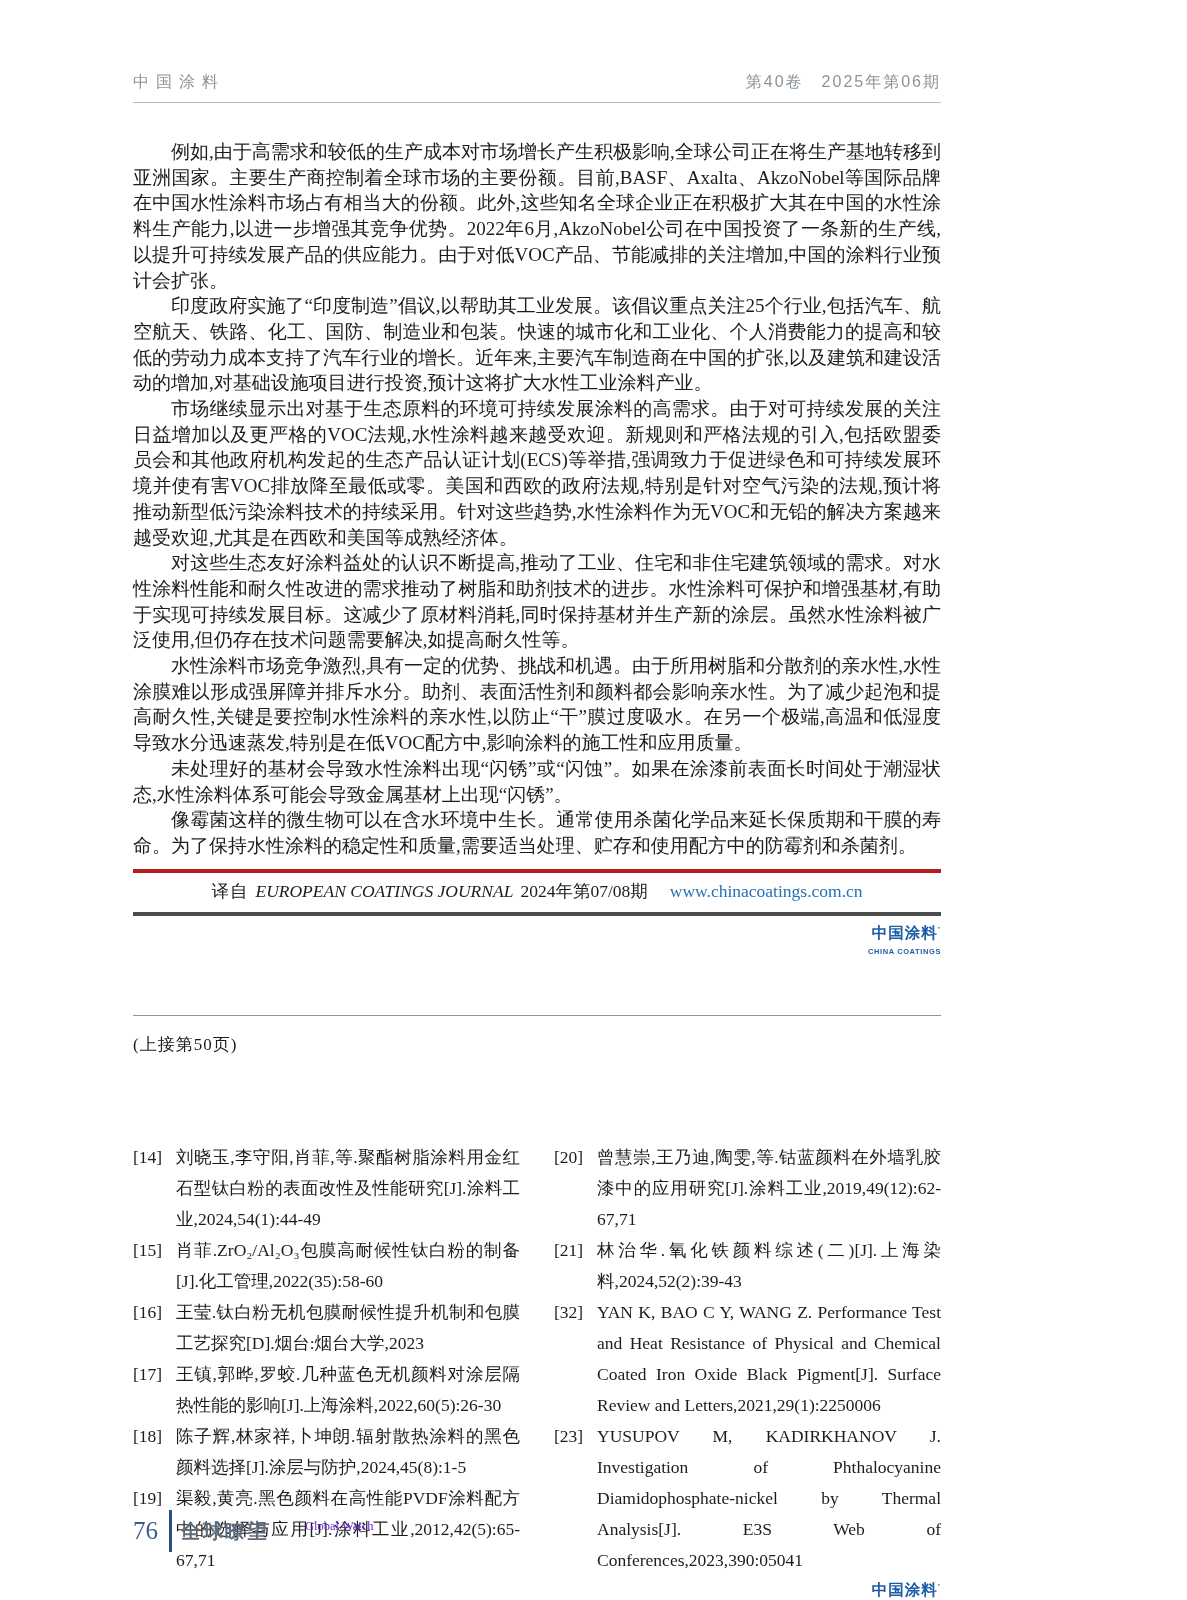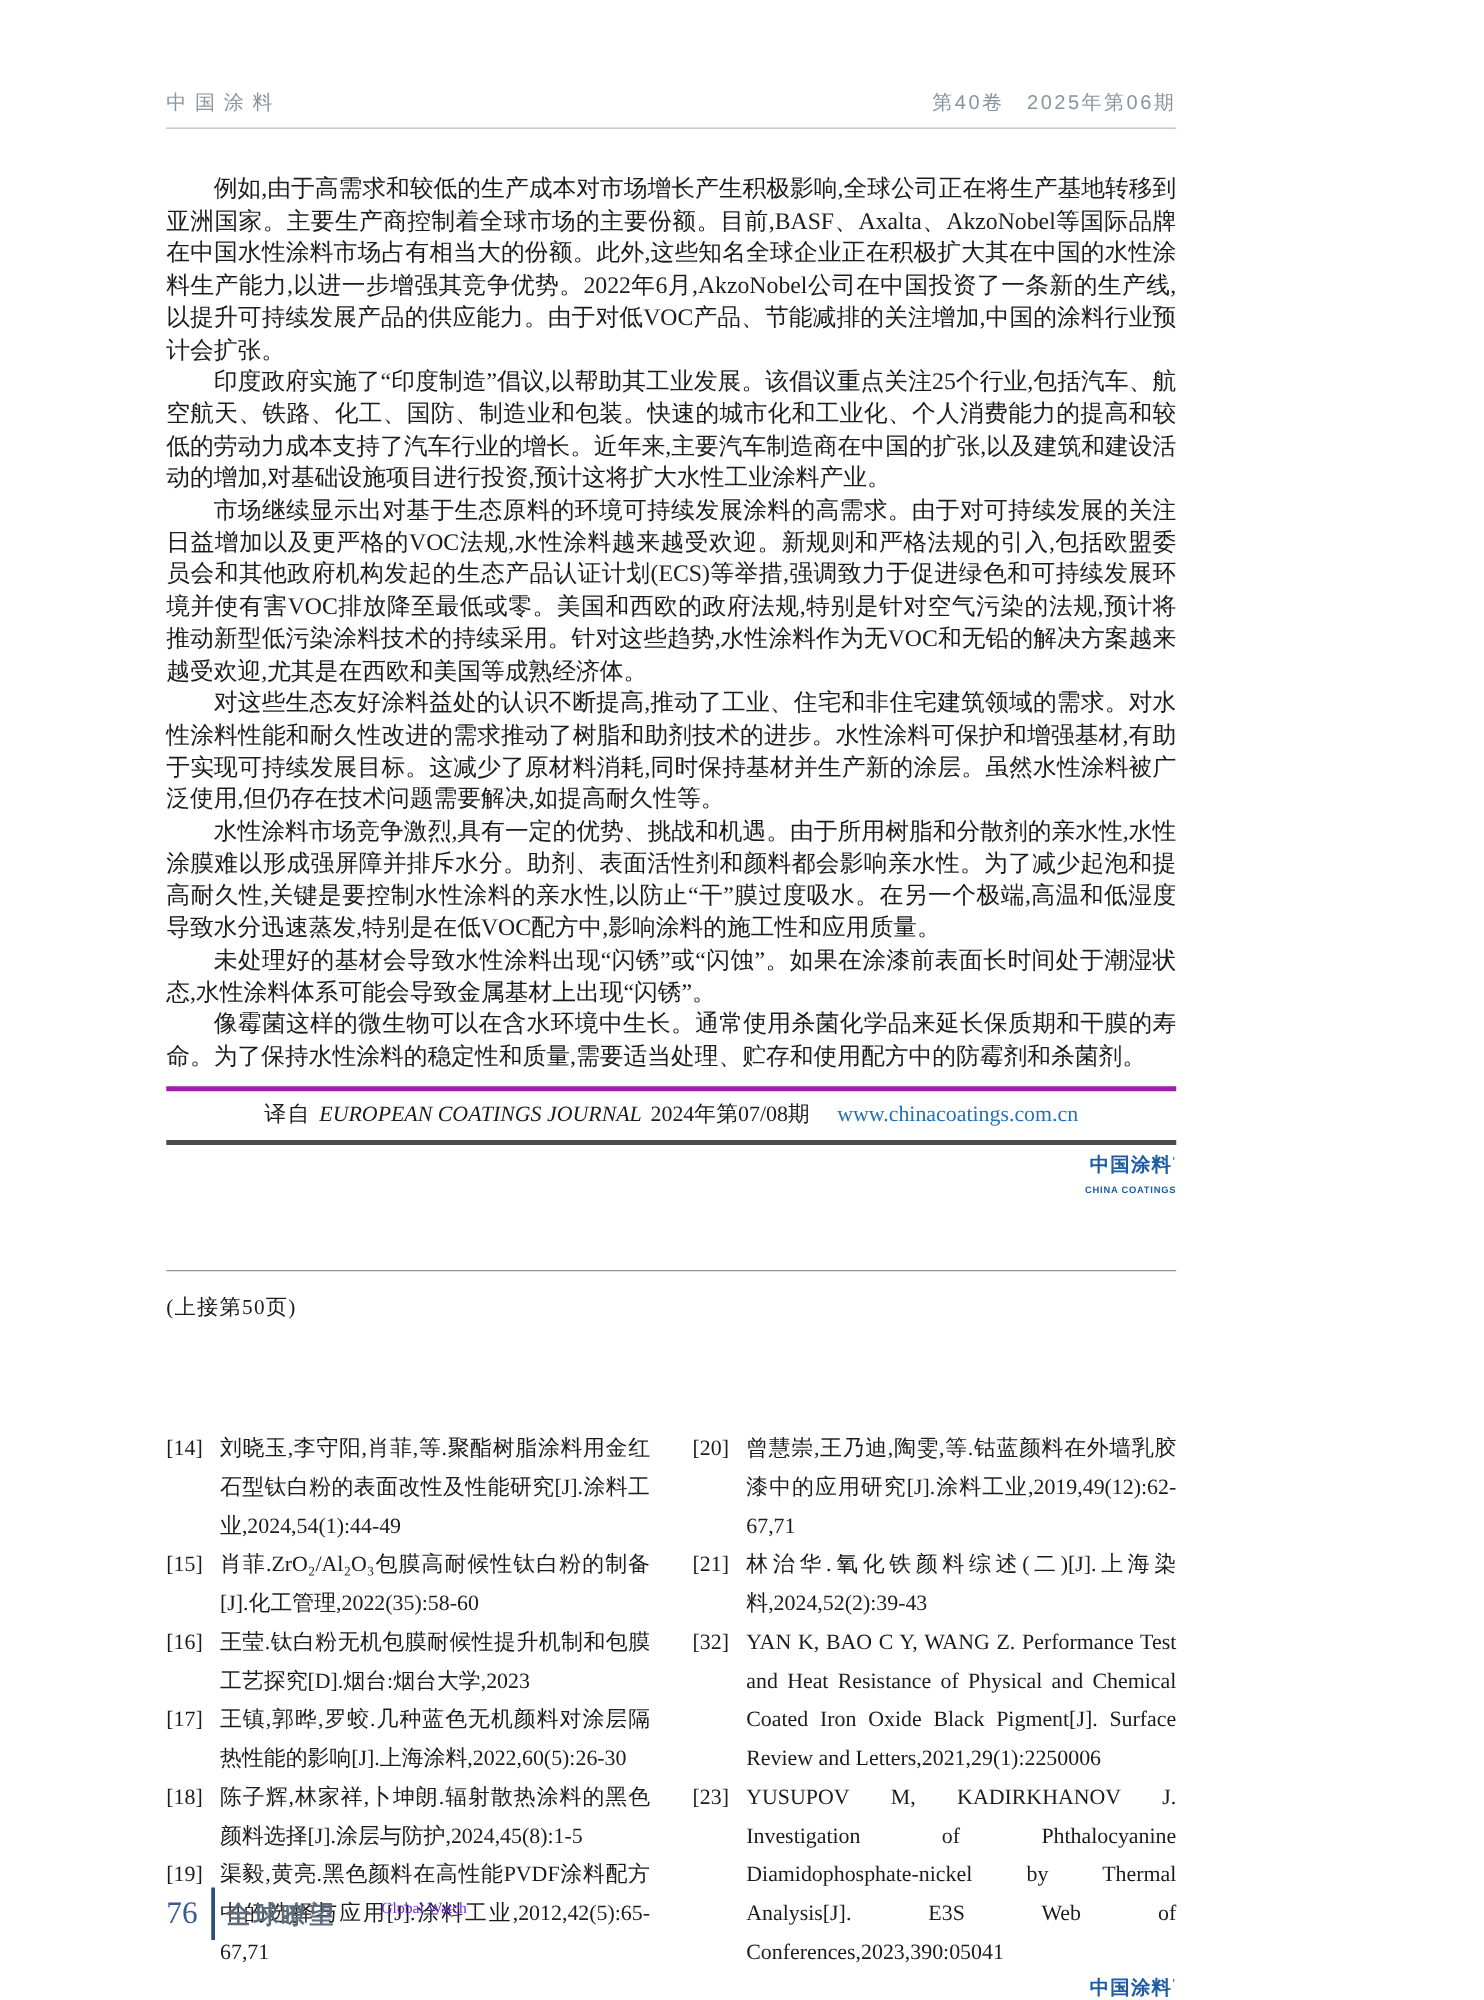--- a/index.html
+++ b/index.html
@@ -32,21 +32,21 @@
   .article p {
     margin: 0;
     text-indent: 2em;
     text-align: justify;
     font-size: 19px;
     line-height: 25.7px;
   }
   
   .trans-note {
     margin-top: 10px;
-    border-top: 4px solid #a21caf;
+    border-top: 4px solid #b91c1c;
     border-bottom: 4px solid #4c4c4c;
     padding: 6px 0 9px 0;
     text-align: center;
     font-size: 17.5px;
   }
   .trans-prefix { letter-spacing: 1px; }
   .trans-src { font-style: italic; margin: 0 7px 0 7px; }
   .trans-url { color: #2471b5; margin-left: 22px; }
   
   .logo-row { text-align: right; margin-top: 9px; }

